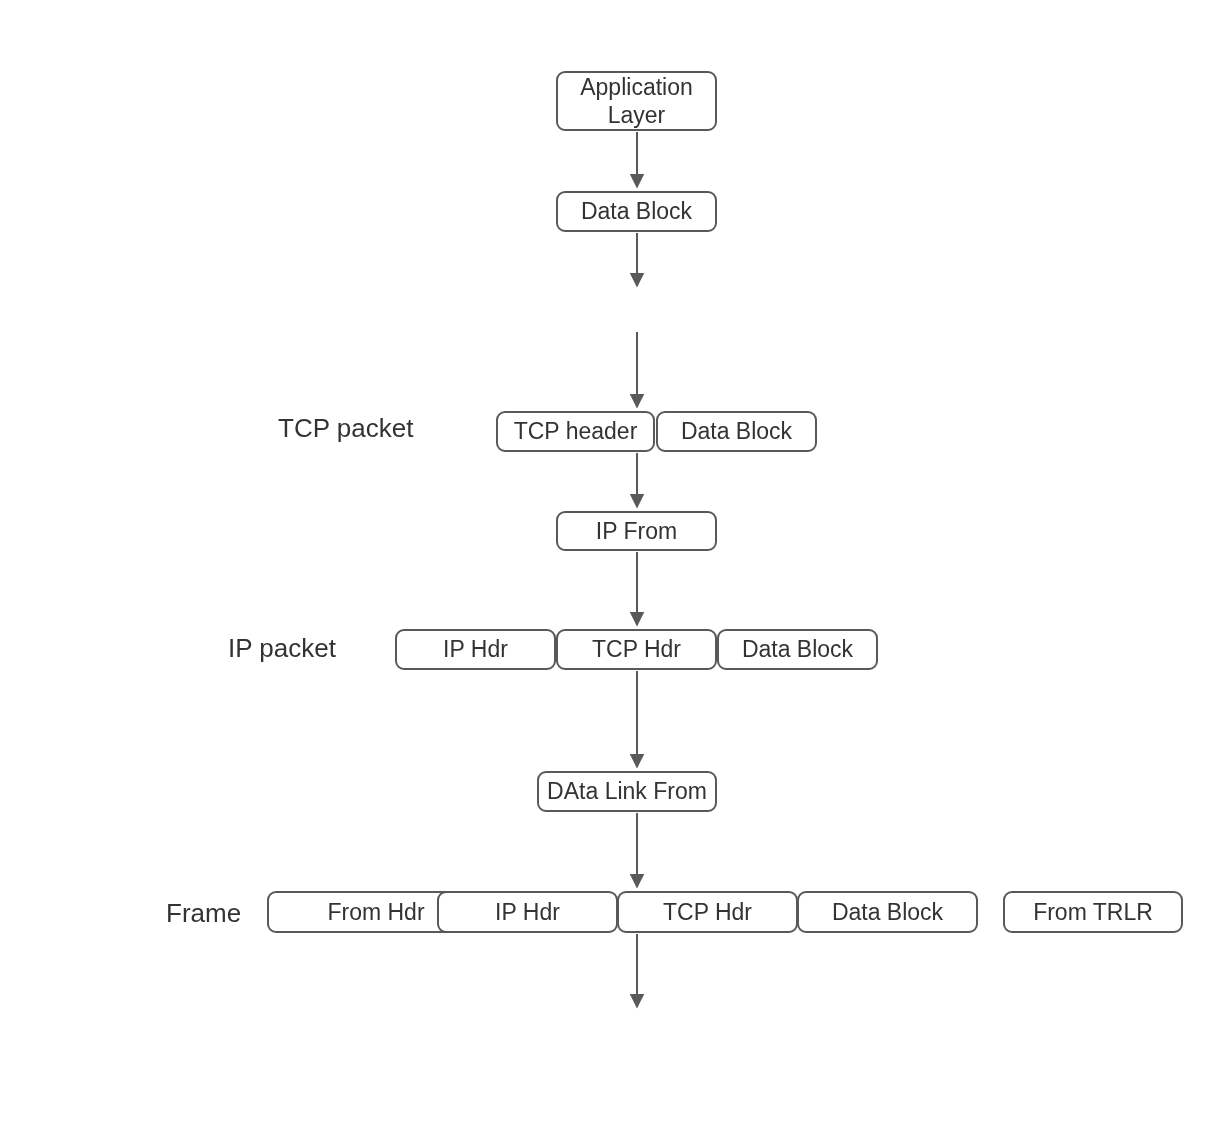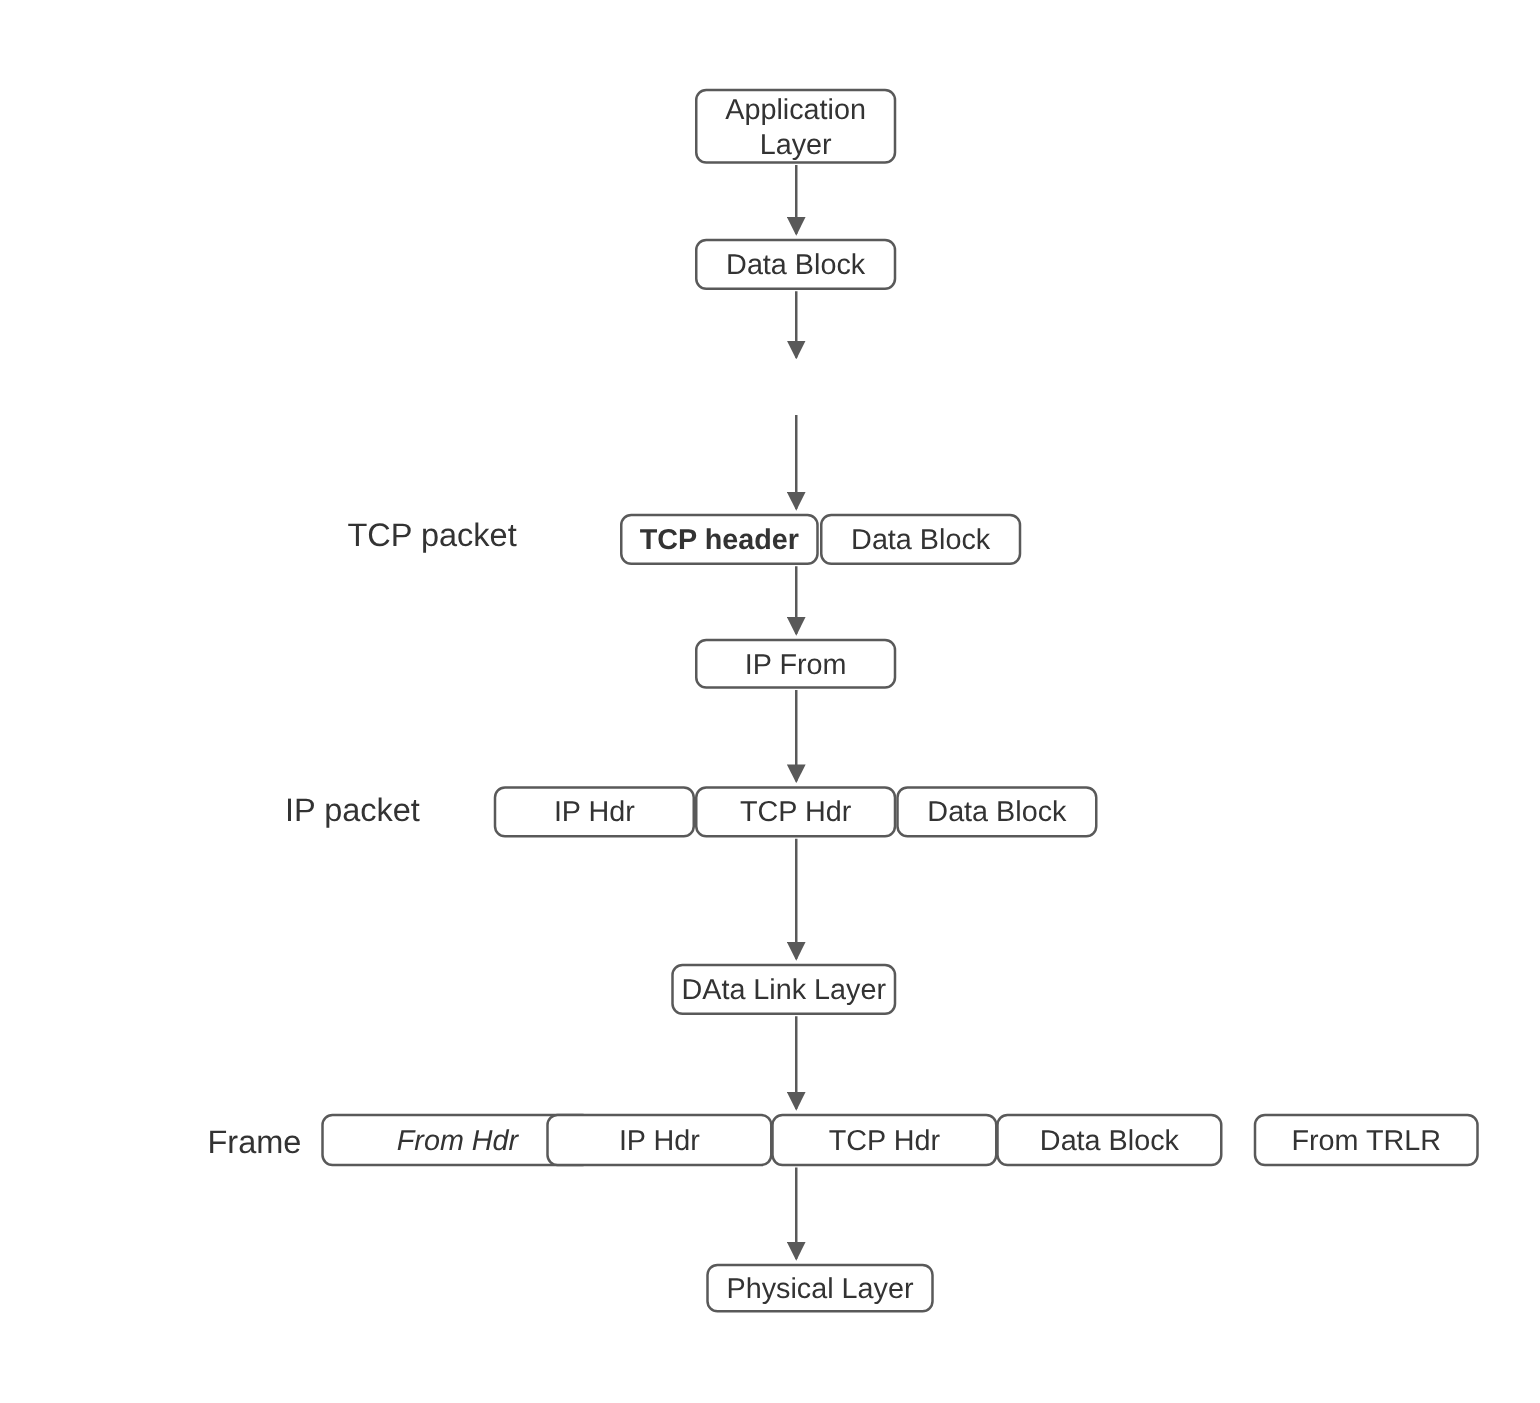--- a/index.html
+++ b/index.html
@@ -73,34 +73,33 @@
     <line x1="637" y1="813" x2="637" y2="887" stroke="#595959" stroke-width="2" marker-end="url(#arrowhead)"></line>
     <line x1="637" y1="934" x2="637" y2="1007" stroke="#595959" stroke-width="2" marker-end="url(#arrowhead)"></line>
   </svg>
 
   <div class="node" style="left:556px; top:71px; width:161px; height:60px;">Application Layer</div>
 
   <div class="node" style="left:556px; top:191px; width:161px; height:41px;">Data Block</div>
 
 
   <div class="row-label" style="left:278px; top:415px; height:28px;">TCP packet</div>
-  <div class="node" style="left:496px; top:411px; width:159px; height:41px;font-weight:bold;">TCP header</div>
+  <div class="node" style="left:496px; top:411px; width:159px; height:41px;">TCP header</div>
   <div class="node" style="left:656px; top:411px; width:161px; height:41px;">Data Block</div>
 
   <div class="node" style="left:556px; top:511px; width:161px; height:40px;">IP From</div>
 
   <div class="row-label" style="left:228px; top:635px; height:28px;">IP packet</div>
   <div class="node" style="left:395px; top:629px; width:161px; height:41px;">IP Hdr</div>
   <div class="node" style="left:556px; top:629px; width:161px; height:41px;">TCP Hdr</div>
   <div class="node" style="left:717px; top:629px; width:161px; height:41px;">Data Block</div>
 
-  <div class="node" style="left:537px; top:771px; width:180px; height:41px;">DAta Link Layer</div>
+  <div class="node" style="left:537px; top:771px; width:180px; height:41px;">DAta Link From</div>
 
   <div class="row-label" style="left:166px; top:900px; height:28px;">Frame</div>
-  <div class="node" style="left:257px; top:891px; width:218px; height:42px;font-style:italic;">From Hdr</div>
+  <div class="node" style="left:267px; top:891px; width:218px; height:42px;">From Hdr</div>
   <div class="node" style="left:437px; top:891px; width:181px; height:42px;">IP Hdr</div>
   <div class="node" style="left:617px; top:891px; width:181px; height:42px;">TCP Hdr</div>
   <div class="node" style="left:797px; top:891px; width:181px; height:42px;">Data Block</div>
   <div class="node" style="left:1003px; top:891px; width:180px; height:42px;">From TRLR</div>
 
-  <div class="node" style="left:565px; top:1011px; width:182px; height:39px;">Physical Layer</div>
 
 </div>
 
 </body></html>

